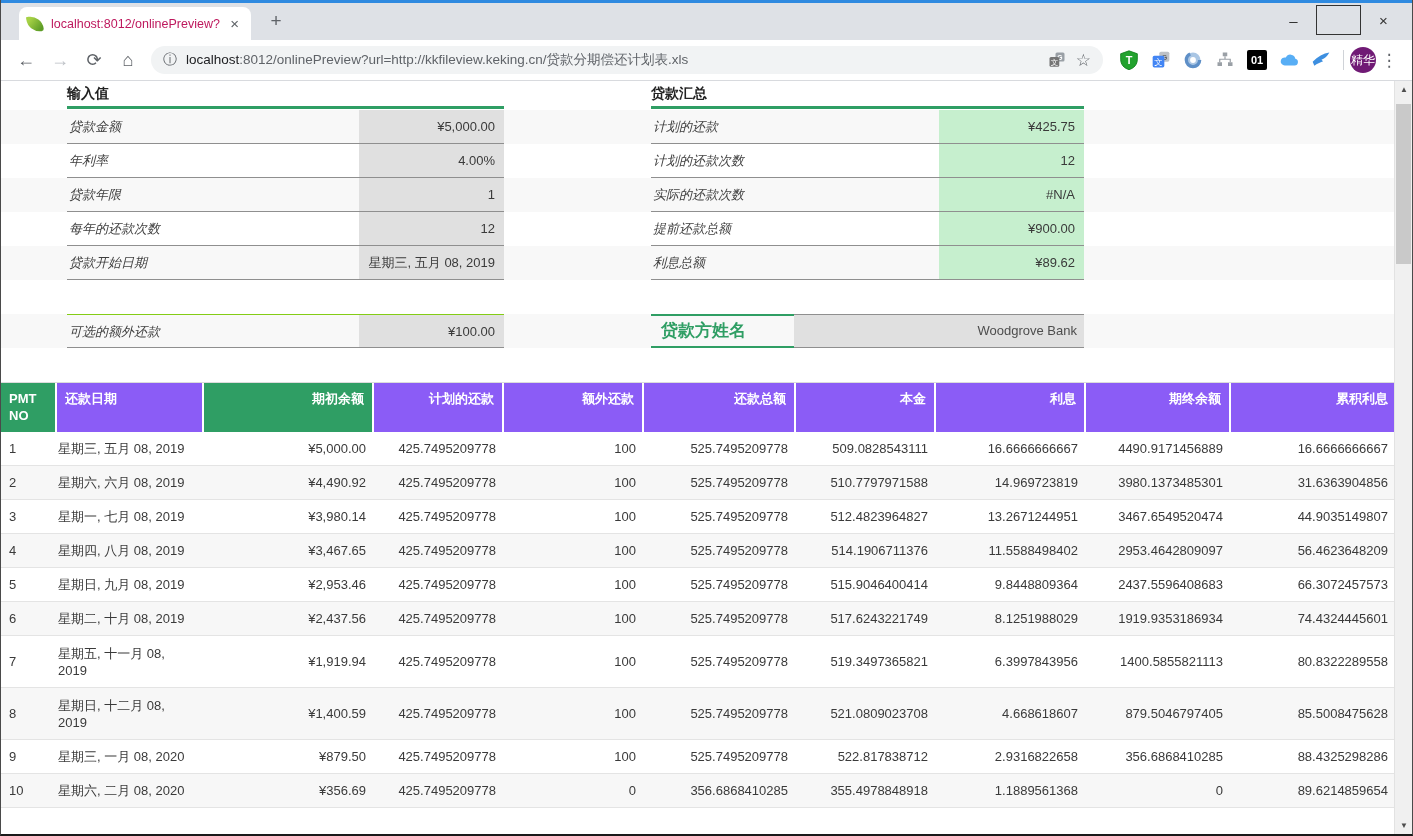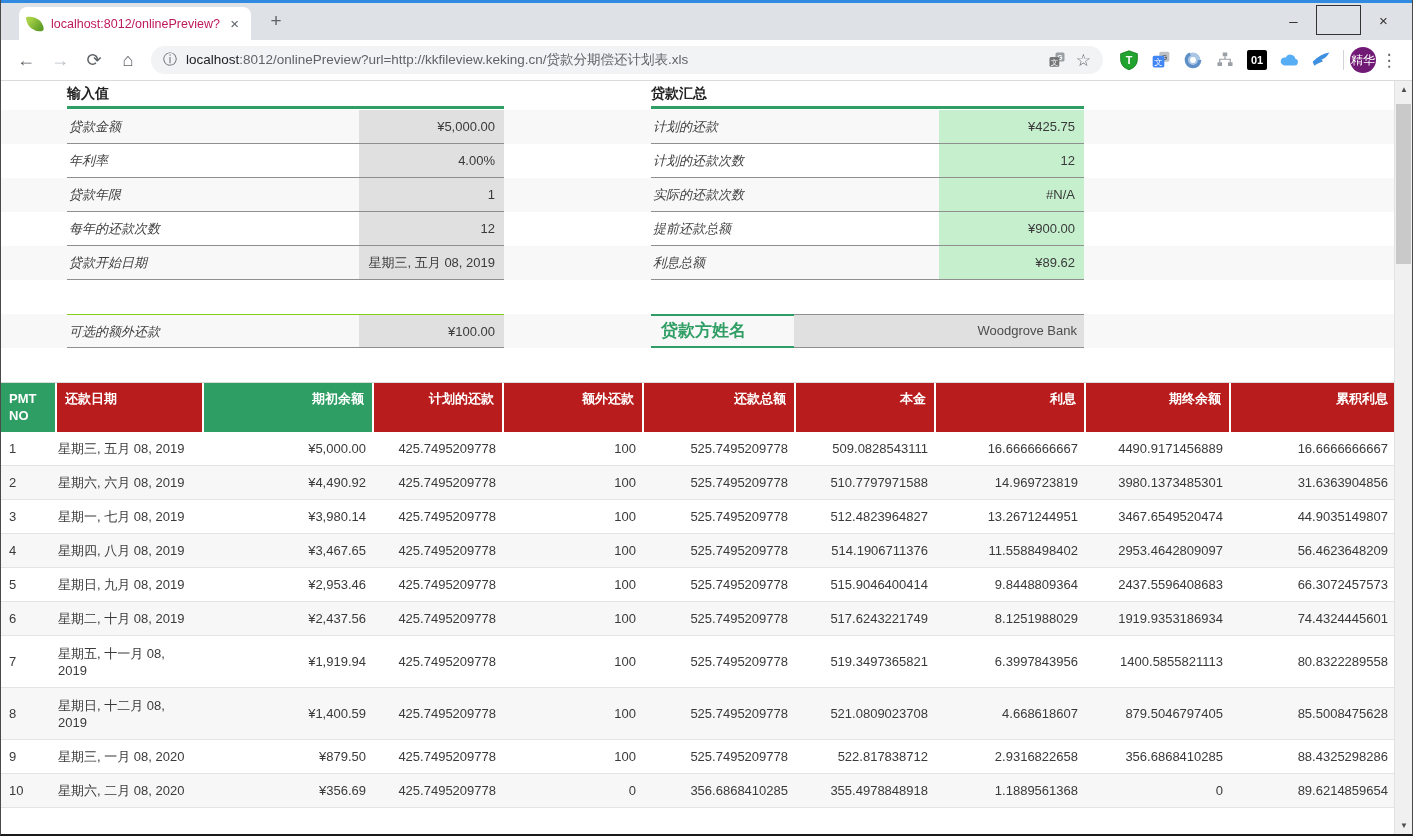--- a/index.html
+++ b/index.html
@@ -71,21 +71,21 @@
   .lender-label { width:143px; flex:none; font-size:17px; font-weight:bold; color:var(--accent_green);
     line-height:29px; padding-left:10px; border-top:2px solid var(--accent_green);
     border-bottom:2px solid var(--accent_green); }
   .lender-value { flex:1; background:var(--value_gray); font-size:13px; color:#4d4d4d; line-height:32px;
     text-align:right; padding-right:7px; border-top:1px solid #8f8f8f; border-bottom:1px solid #8f8f8f; }
 
   
   .grid { position:absolute; left:0; top:301px; width:1395px; border-top:1px solid #dcdcdc; }
   .t-row, .t-head { display:grid;
     grid-template-columns:56px 147px 170px 130px 140px 152px 140px 150px 145px 165px; }
-  .t-head { height:49px; background:#b91c1c; }
+  .t-head { height:49px; background:#8b5cf6; }
   .th { font-size:13px; font-weight:bold; color:#fff; padding:7px 8px 0 8px; line-height:17px;
     border-right:2px solid #fff; overflow:hidden; }
   .th:last-child { border-right:none; }
   .th.green { background:var(--accent_green); }
   .t-row { border-bottom:1px solid #e4e4e4; background:#fff; }
   .t-row.alt { background:#f7f7f7; }
   .td { font-size:13px; color:#3a3a3a; padding:0 8px; display:flex; align-items:center; overflow:hidden; }
   .td.date { padding-left:1px; padding-right:16px; line-height:17px; }
   .r { justify-content:flex-end; text-align:right; }
 

